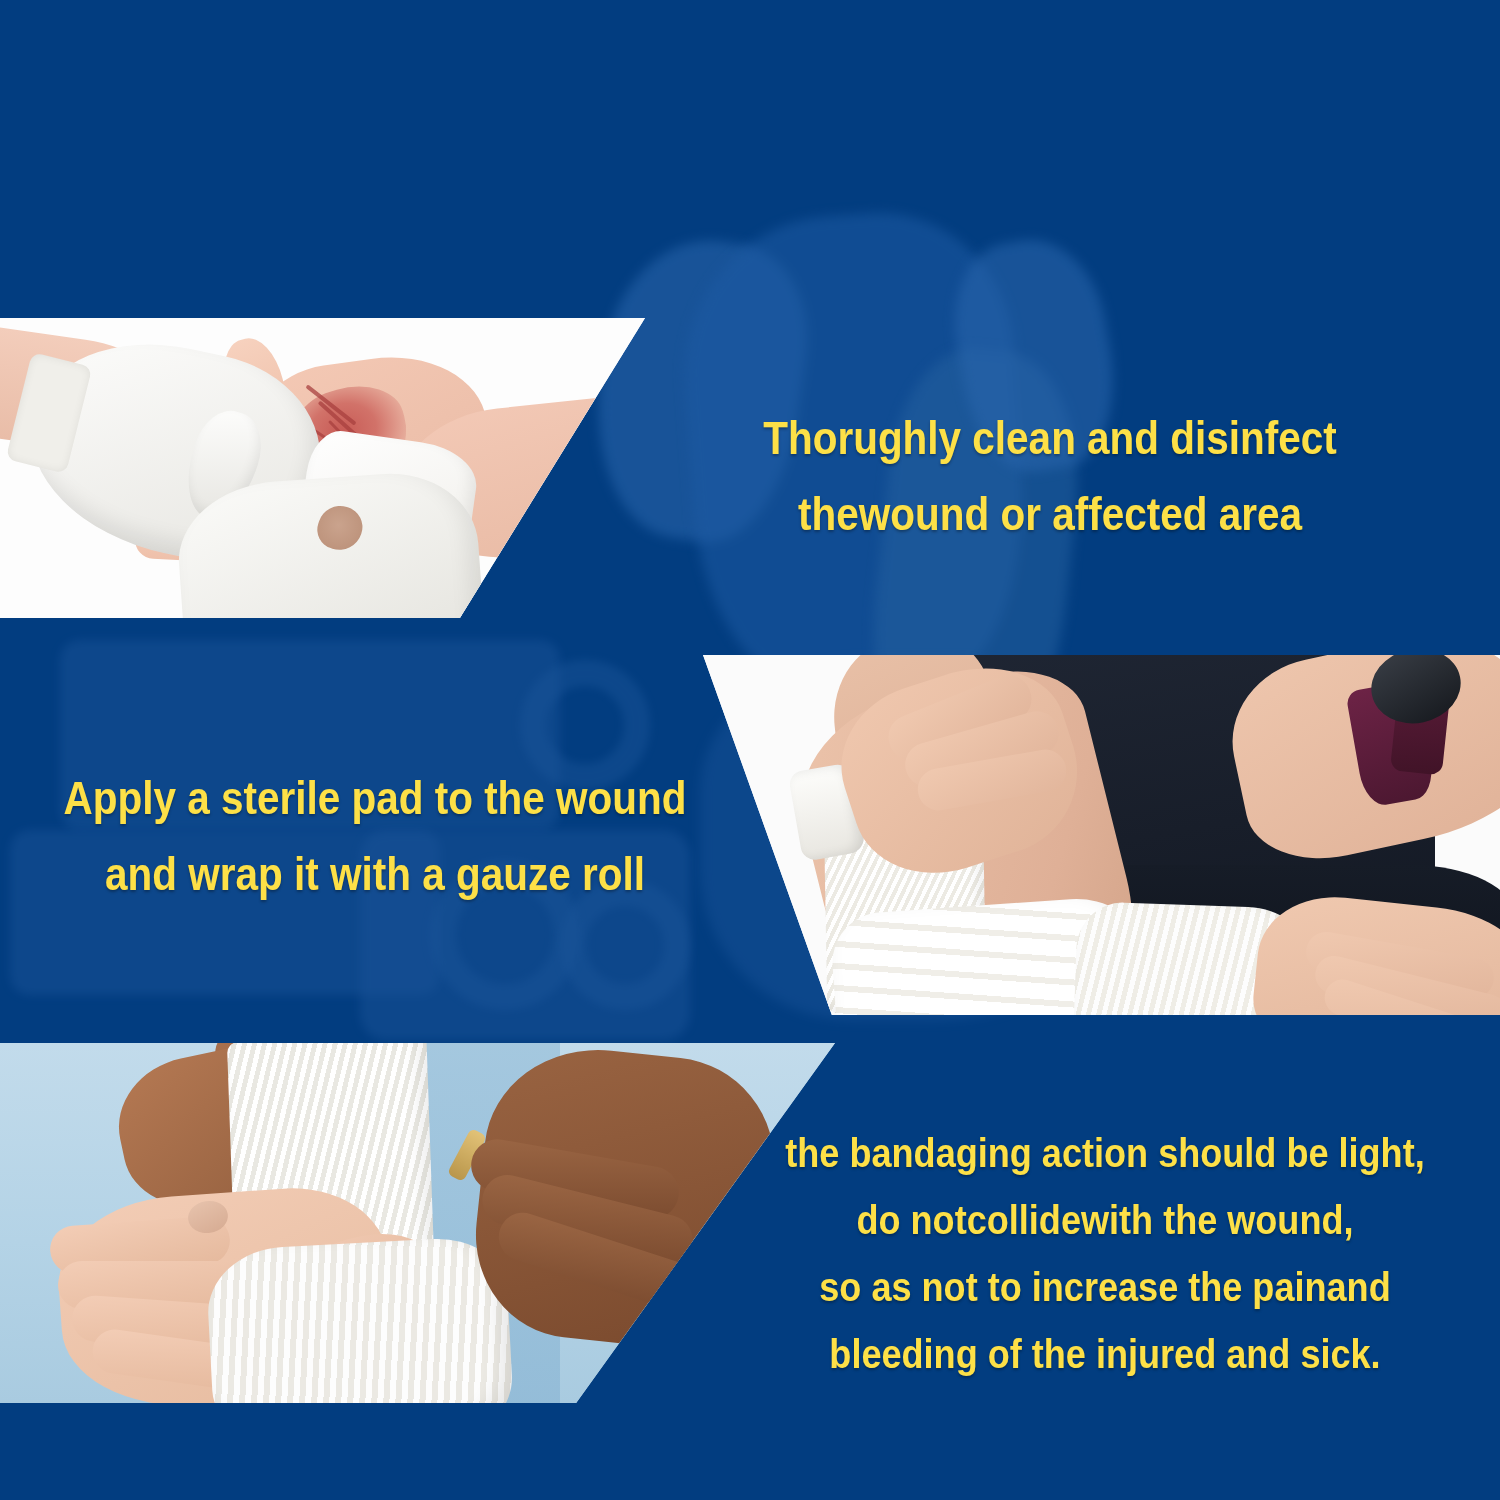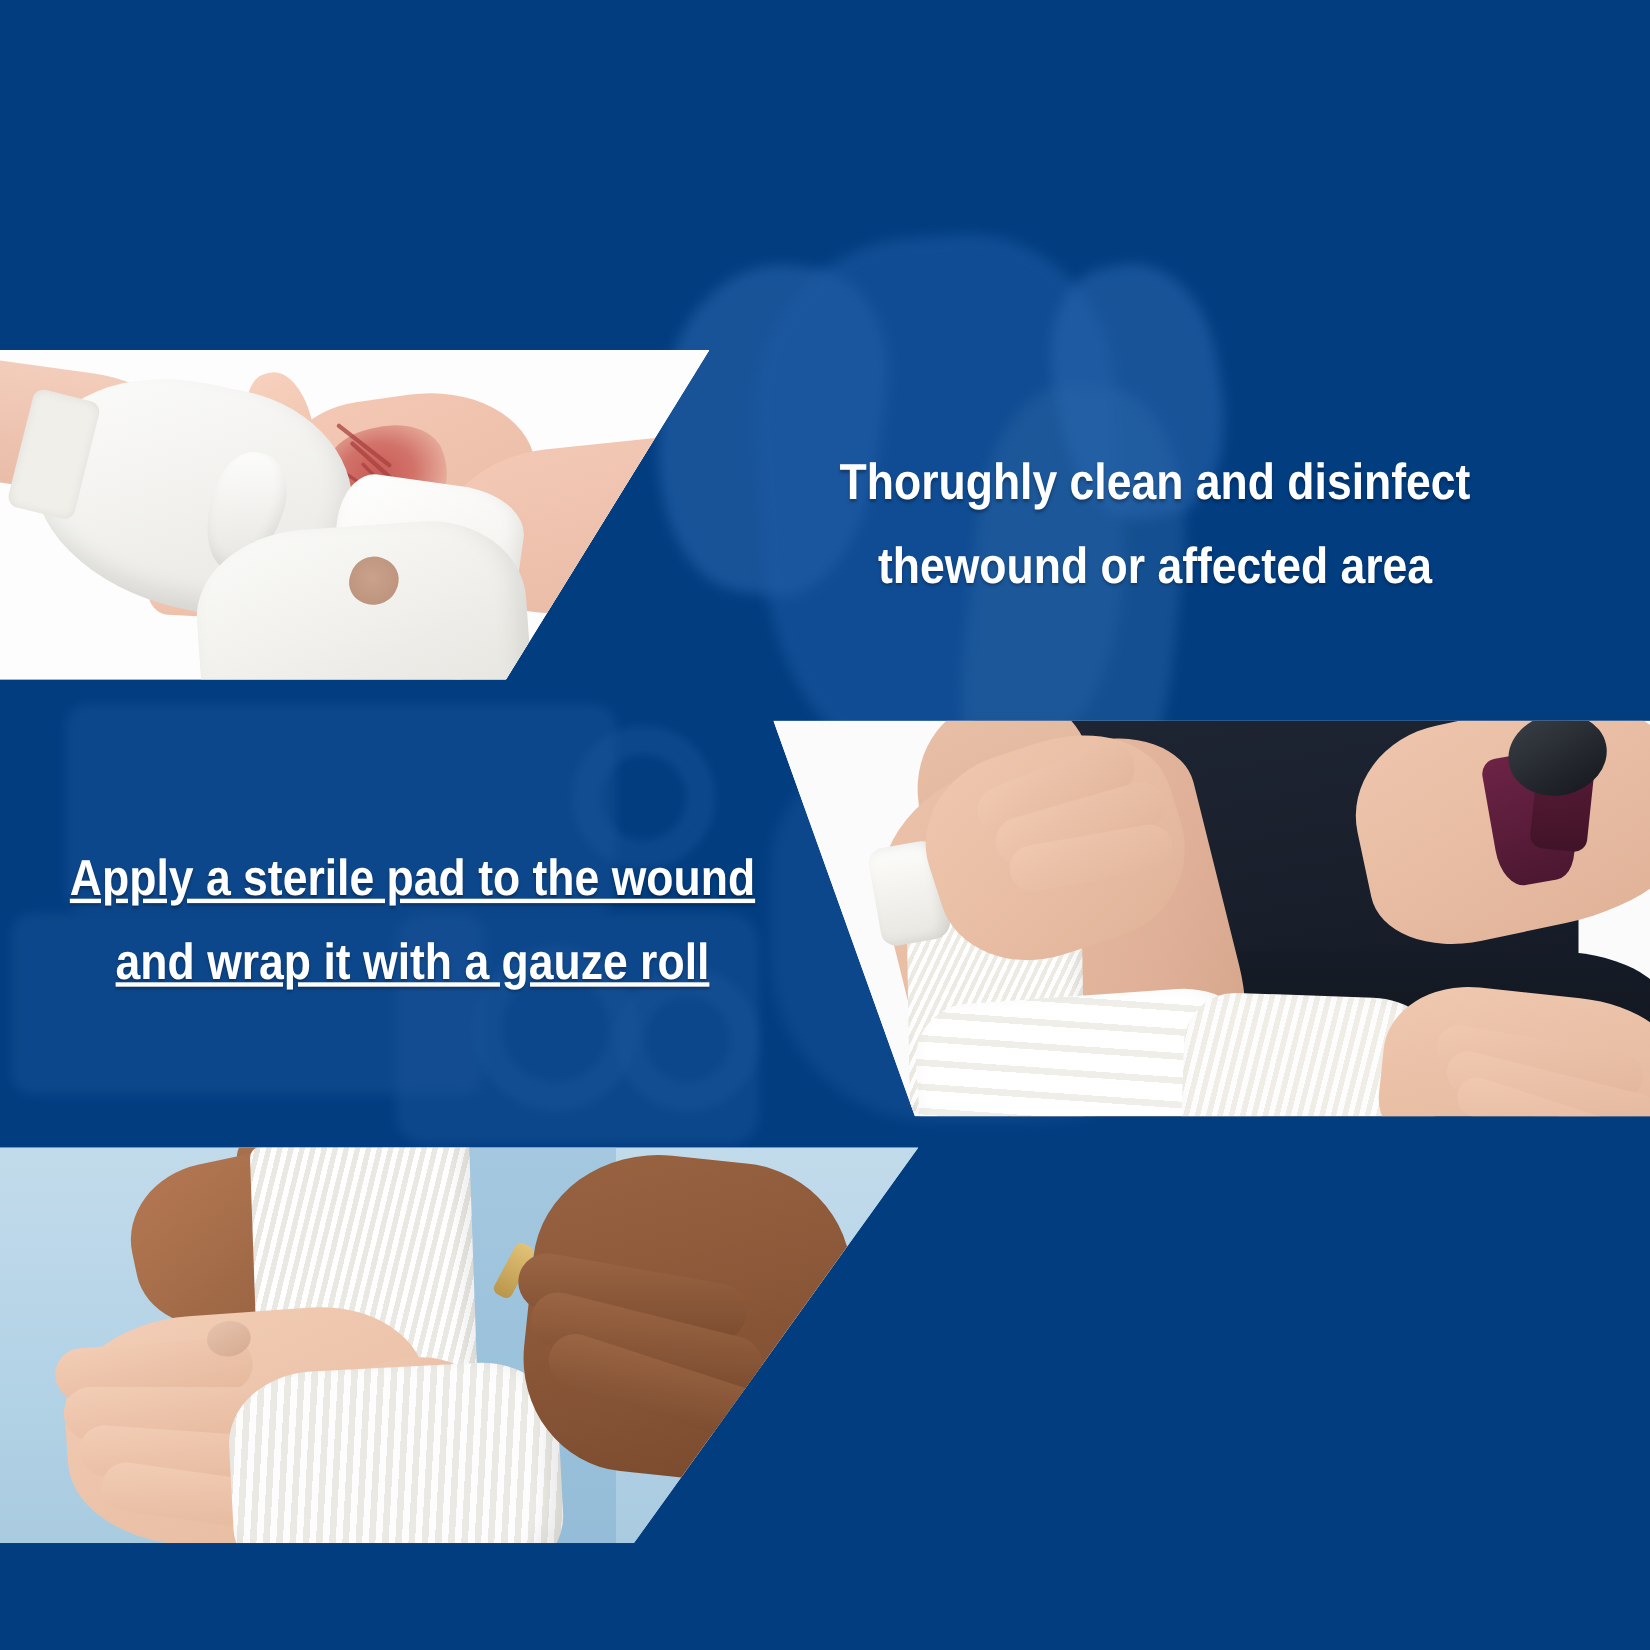--- a/index.html
+++ b/index.html
@@ -383,21 +383,21 @@
   .p3-ring {
     position:absolute; left:458px; top:86px; width:18px; height:52px;
     background:linear-gradient(180deg,#e2c277,#b9964b);
     border-radius:6px;
     transform:rotate(28deg);
   }
 
   
   .step-text {
     position:absolute;
-    color:#ffffff;
+    color:#fde047;
     font-family:"Liberation Sans", sans-serif;
     font-weight:bold;
     z-index:5;
     text-shadow:0 2px 3px rgba(0,0,0,.30);
   }
   .step-text .line {
     display:block;
     transform:scaleX(.88);
     transform-origin:center;
     white-space:nowrap;
@@ -407,21 +407,20 @@
     left:640px; top:400px; width:820px;
     text-align:center;
     font-size:46px;
     line-height:76px;
   }
   #step-2-text {
     left:10px; top:760px; width:730px;
     text-align:center;
     font-size:46px;
     line-height:76px;
-    text-decoration:underline;
   }
   #step-3-text {
     left:735px; top:1120px; width:740px;
     text-align:center;
     font-size:41px;
     line-height:67px;
   }
 </style>
 </head>
 <body>
@@ -522,14 +521,20 @@
       <div class="p3-thumb"></div>
       <div class="p3-wrap-hand"></div>
       <div class="p3-ring"></div>
       <div class="p3-hand-r"></div>
       <div class="p3-rf p3-rf1"></div>
       <div class="p3-rf p3-rf2"></div>
       <div class="p3-rf p3-rf3"></div>
     </div>
   </div>
 
+  <div id="step-3-text" class="step-text">
+    <span class="line">the bandaging action should be light,</span>
+    <span class="line">do notcollidewith the wound,</span>
+    <span class="line">so as not to increase the painand</span>
+    <span class="line">bleeding of the injured and sick.</span>
+  </div>
 
 </div>
 
 </body></html>

